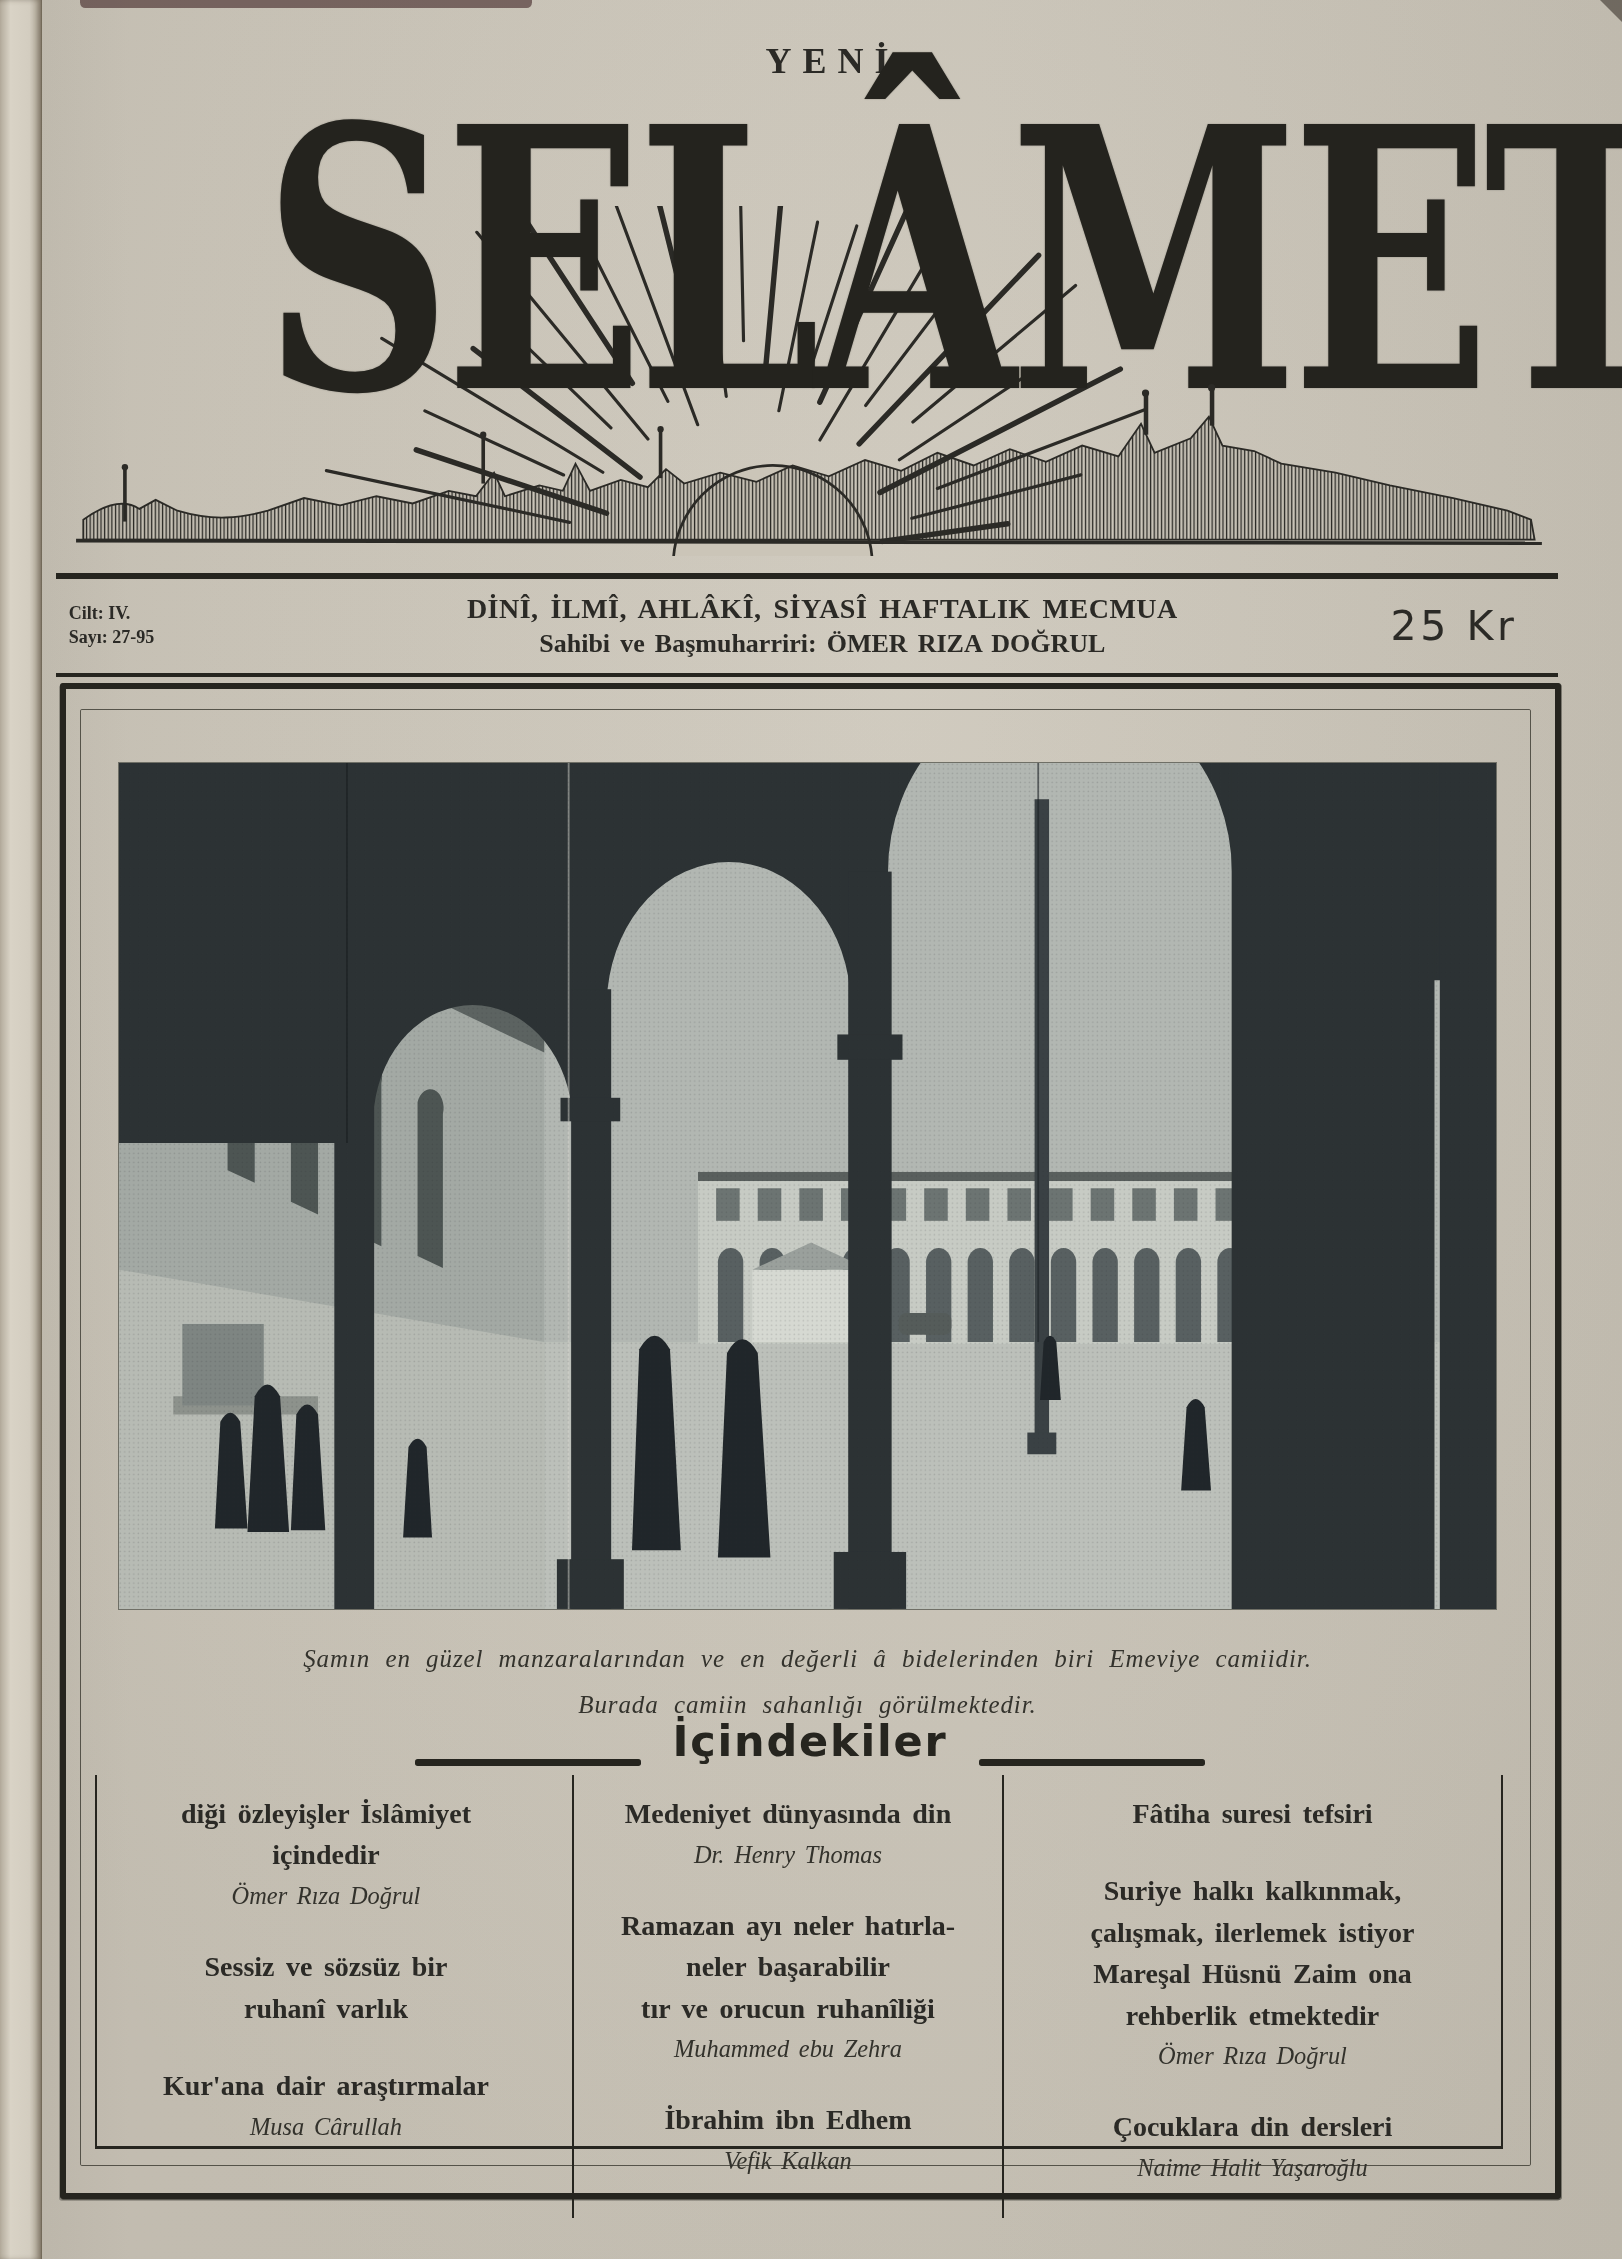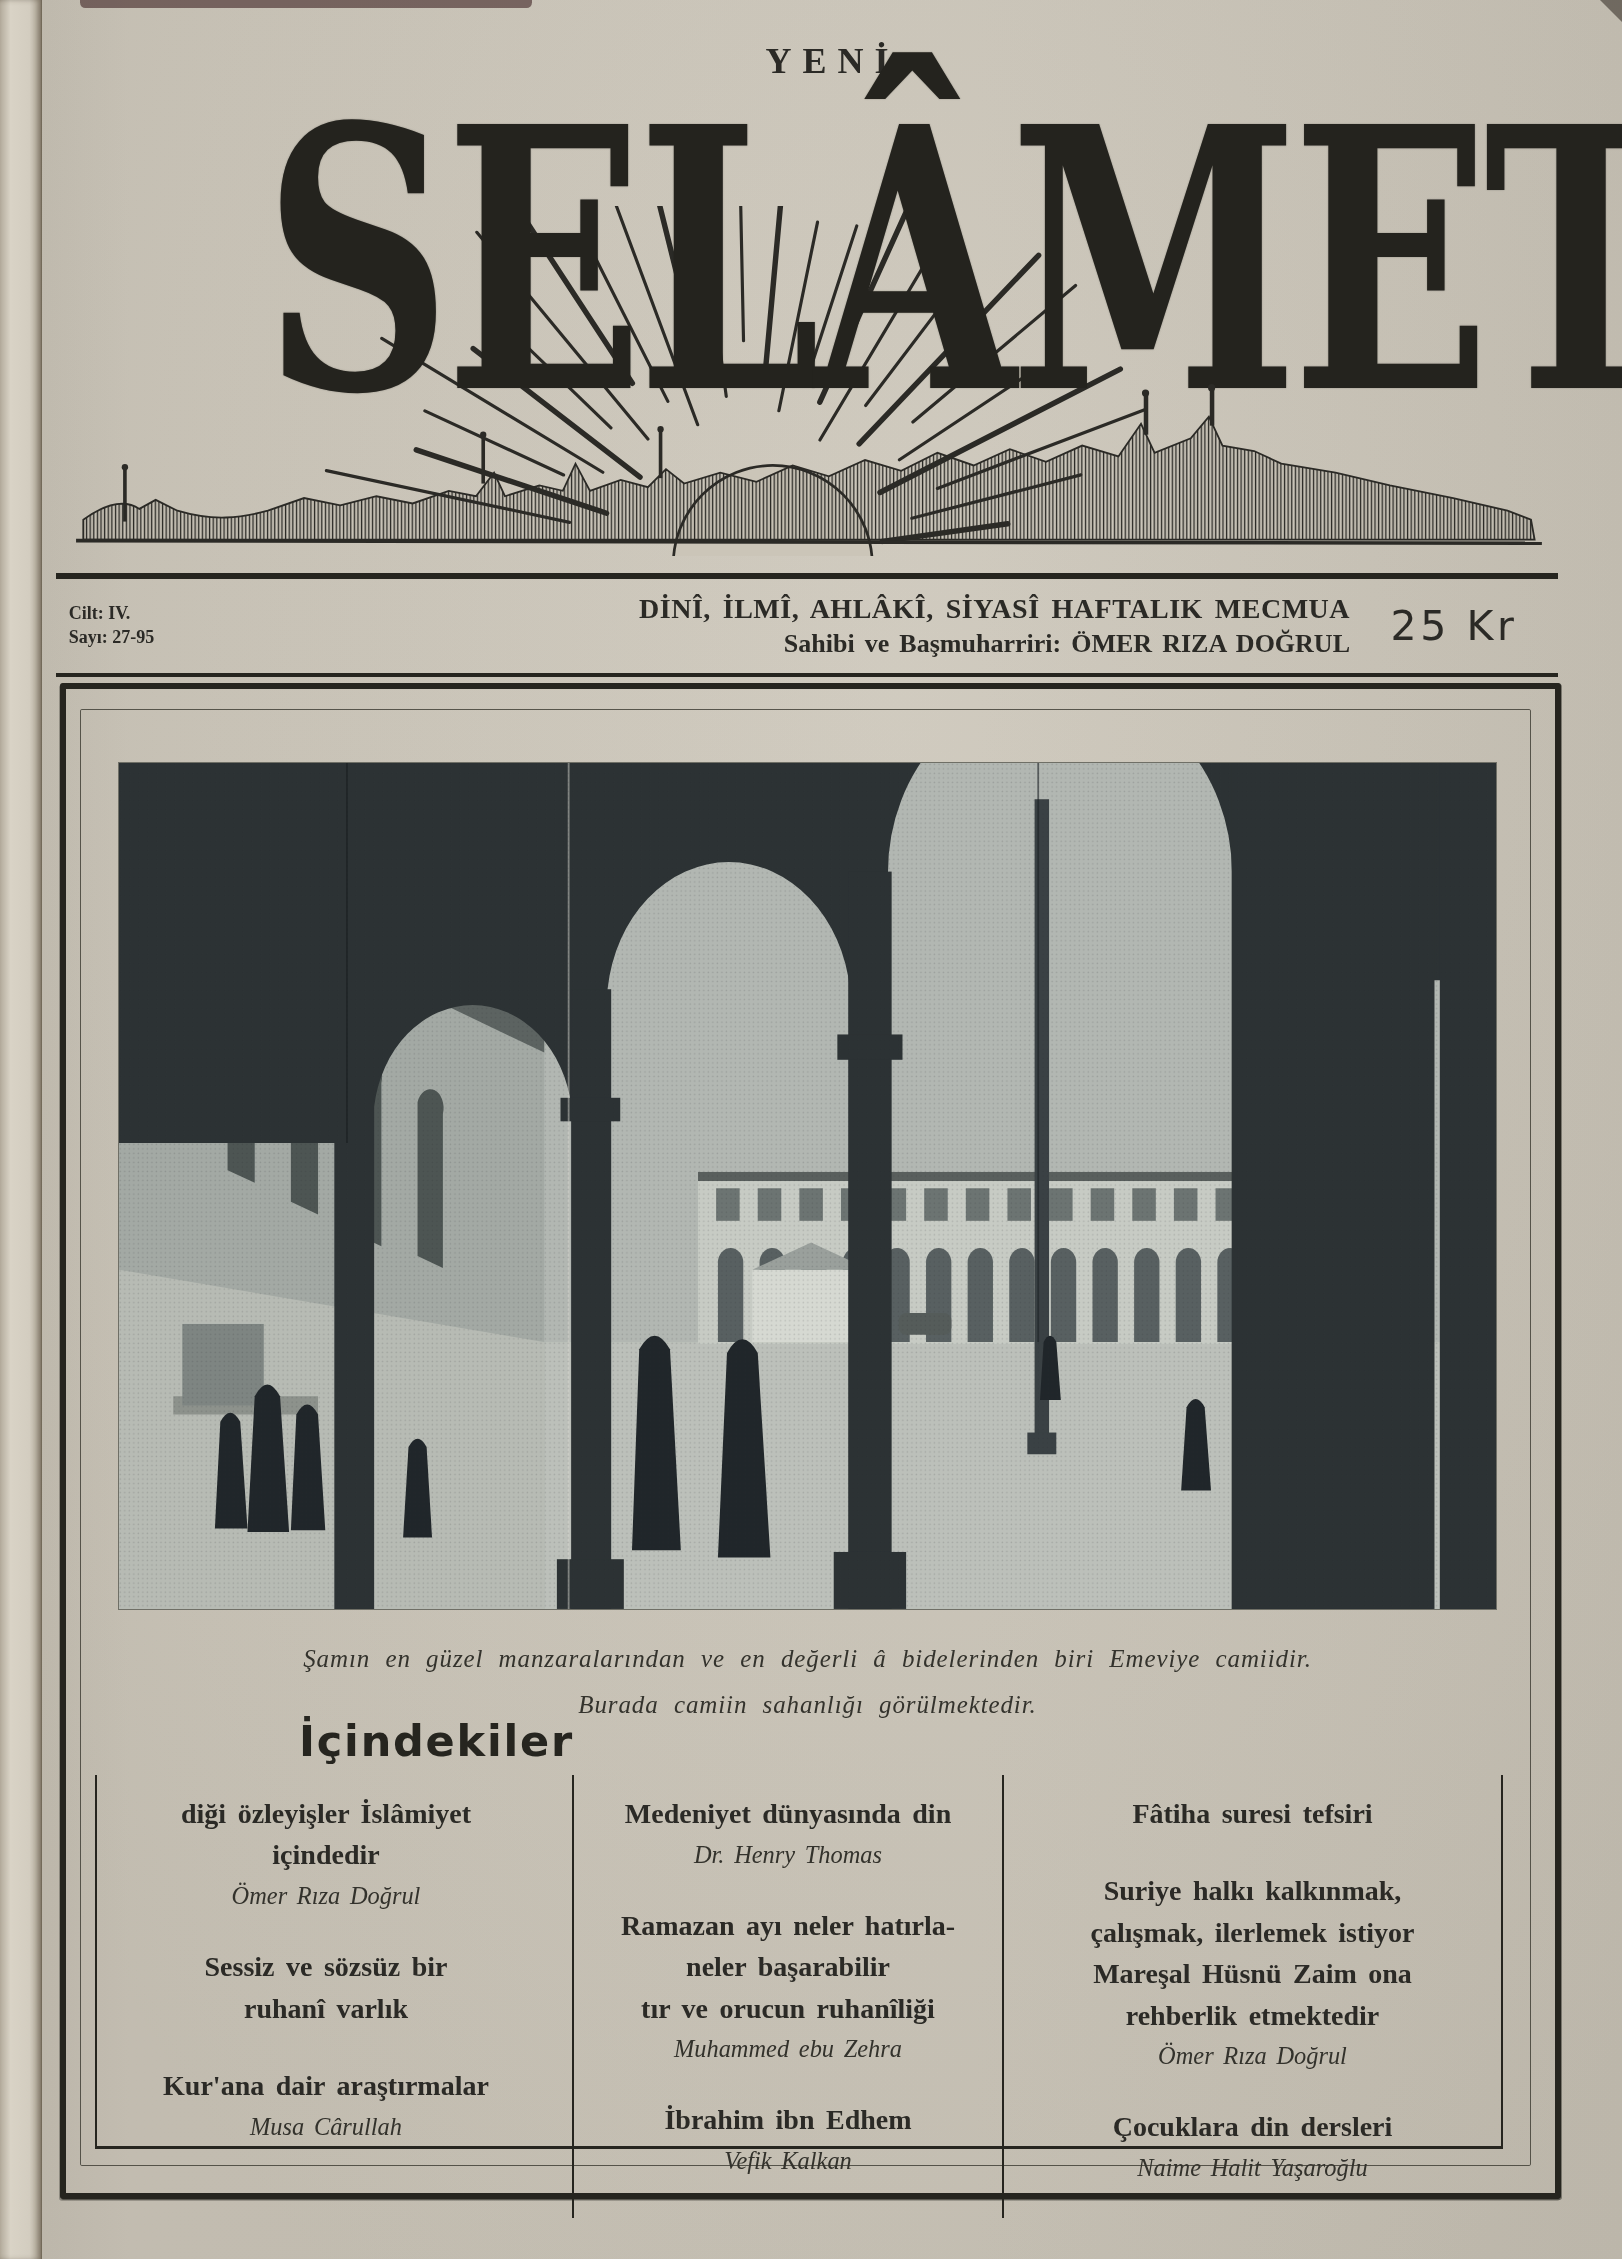--- a/index.html
+++ b/index.html
@@ -39,21 +39,21 @@
     text-shadow:0 0 1.8px rgba(36,35,30,.4);
   }
 
   
   .header-bar{
     position:absolute;left:56px;top:573px;width:1502px;height:94px;
     border-top:6.3px solid #26251f;border-bottom:4.5px solid #26251f;
     display:flex;align-items:center;
   }
   .hb-left{width:226px;padding-left:12.7px;font-weight:bold;font-size:18px;line-height:1.32;}
-  .hb-center{flex:1;text-align:right;font-weight:bold;font-family:Liberation Serif, serif;}
+  .hb-center{flex:1;text-align:center;font-weight:bold;font-family:Liberation Serif, serif;}
   .hb-line1{font-size:28px;letter-spacing:0.5px;word-spacing:4.5px;}
   .hb-line2{font-size:26px;margin-top:3.6px;word-spacing:3.6px;}
   .hb-price{
     width:208px;text-align:center;
     font-family:"DejaVu Sans", sans-serif;font-size:41px;font-weight:500;letter-spacing:3.6px;
   }
 
   
   .frame-outer{
     position:absolute;left:60px;top:683px;width:1489px;height:1504px;
@@ -75,21 +75,21 @@
   
   .caption{
     position:absolute;left:119px;top:1636px;width:1377px;
     text-align:center;font-style:italic;font-size:25px;line-height:1.85;
     letter-spacing:0.9px;word-spacing:8.1px;color:#34332d;
   }
 
   
   .toc-heading{
     position:absolute;left:299px;top:1715px;width:1022px;height:51px;
-    display:flex;align-items:flex-start;justify-content:center;gap:31px;flex-direction:column;
+    display:flex;align-items:flex-end;justify-content:center;gap:31px;
   }
   .toc-dash{height:7.2px;width:226px;background:#26251f;border-radius:2.7px;}
   .toc-title{
     font-family:"DejaVu Sans", sans-serif;font-weight:bold;
     font-size:43px;letter-spacing:1.8px;color:#26251f;
   }
   .toc-box{
     position:absolute;left:95px;top:1775px;width:1404px;height:371px;
     border-left:2.7px solid #26251f;border-right:2.7px solid #26251f;border-bottom:3.6px solid #26251f;
     display:grid;grid-template-columns:458px 449px auto;

